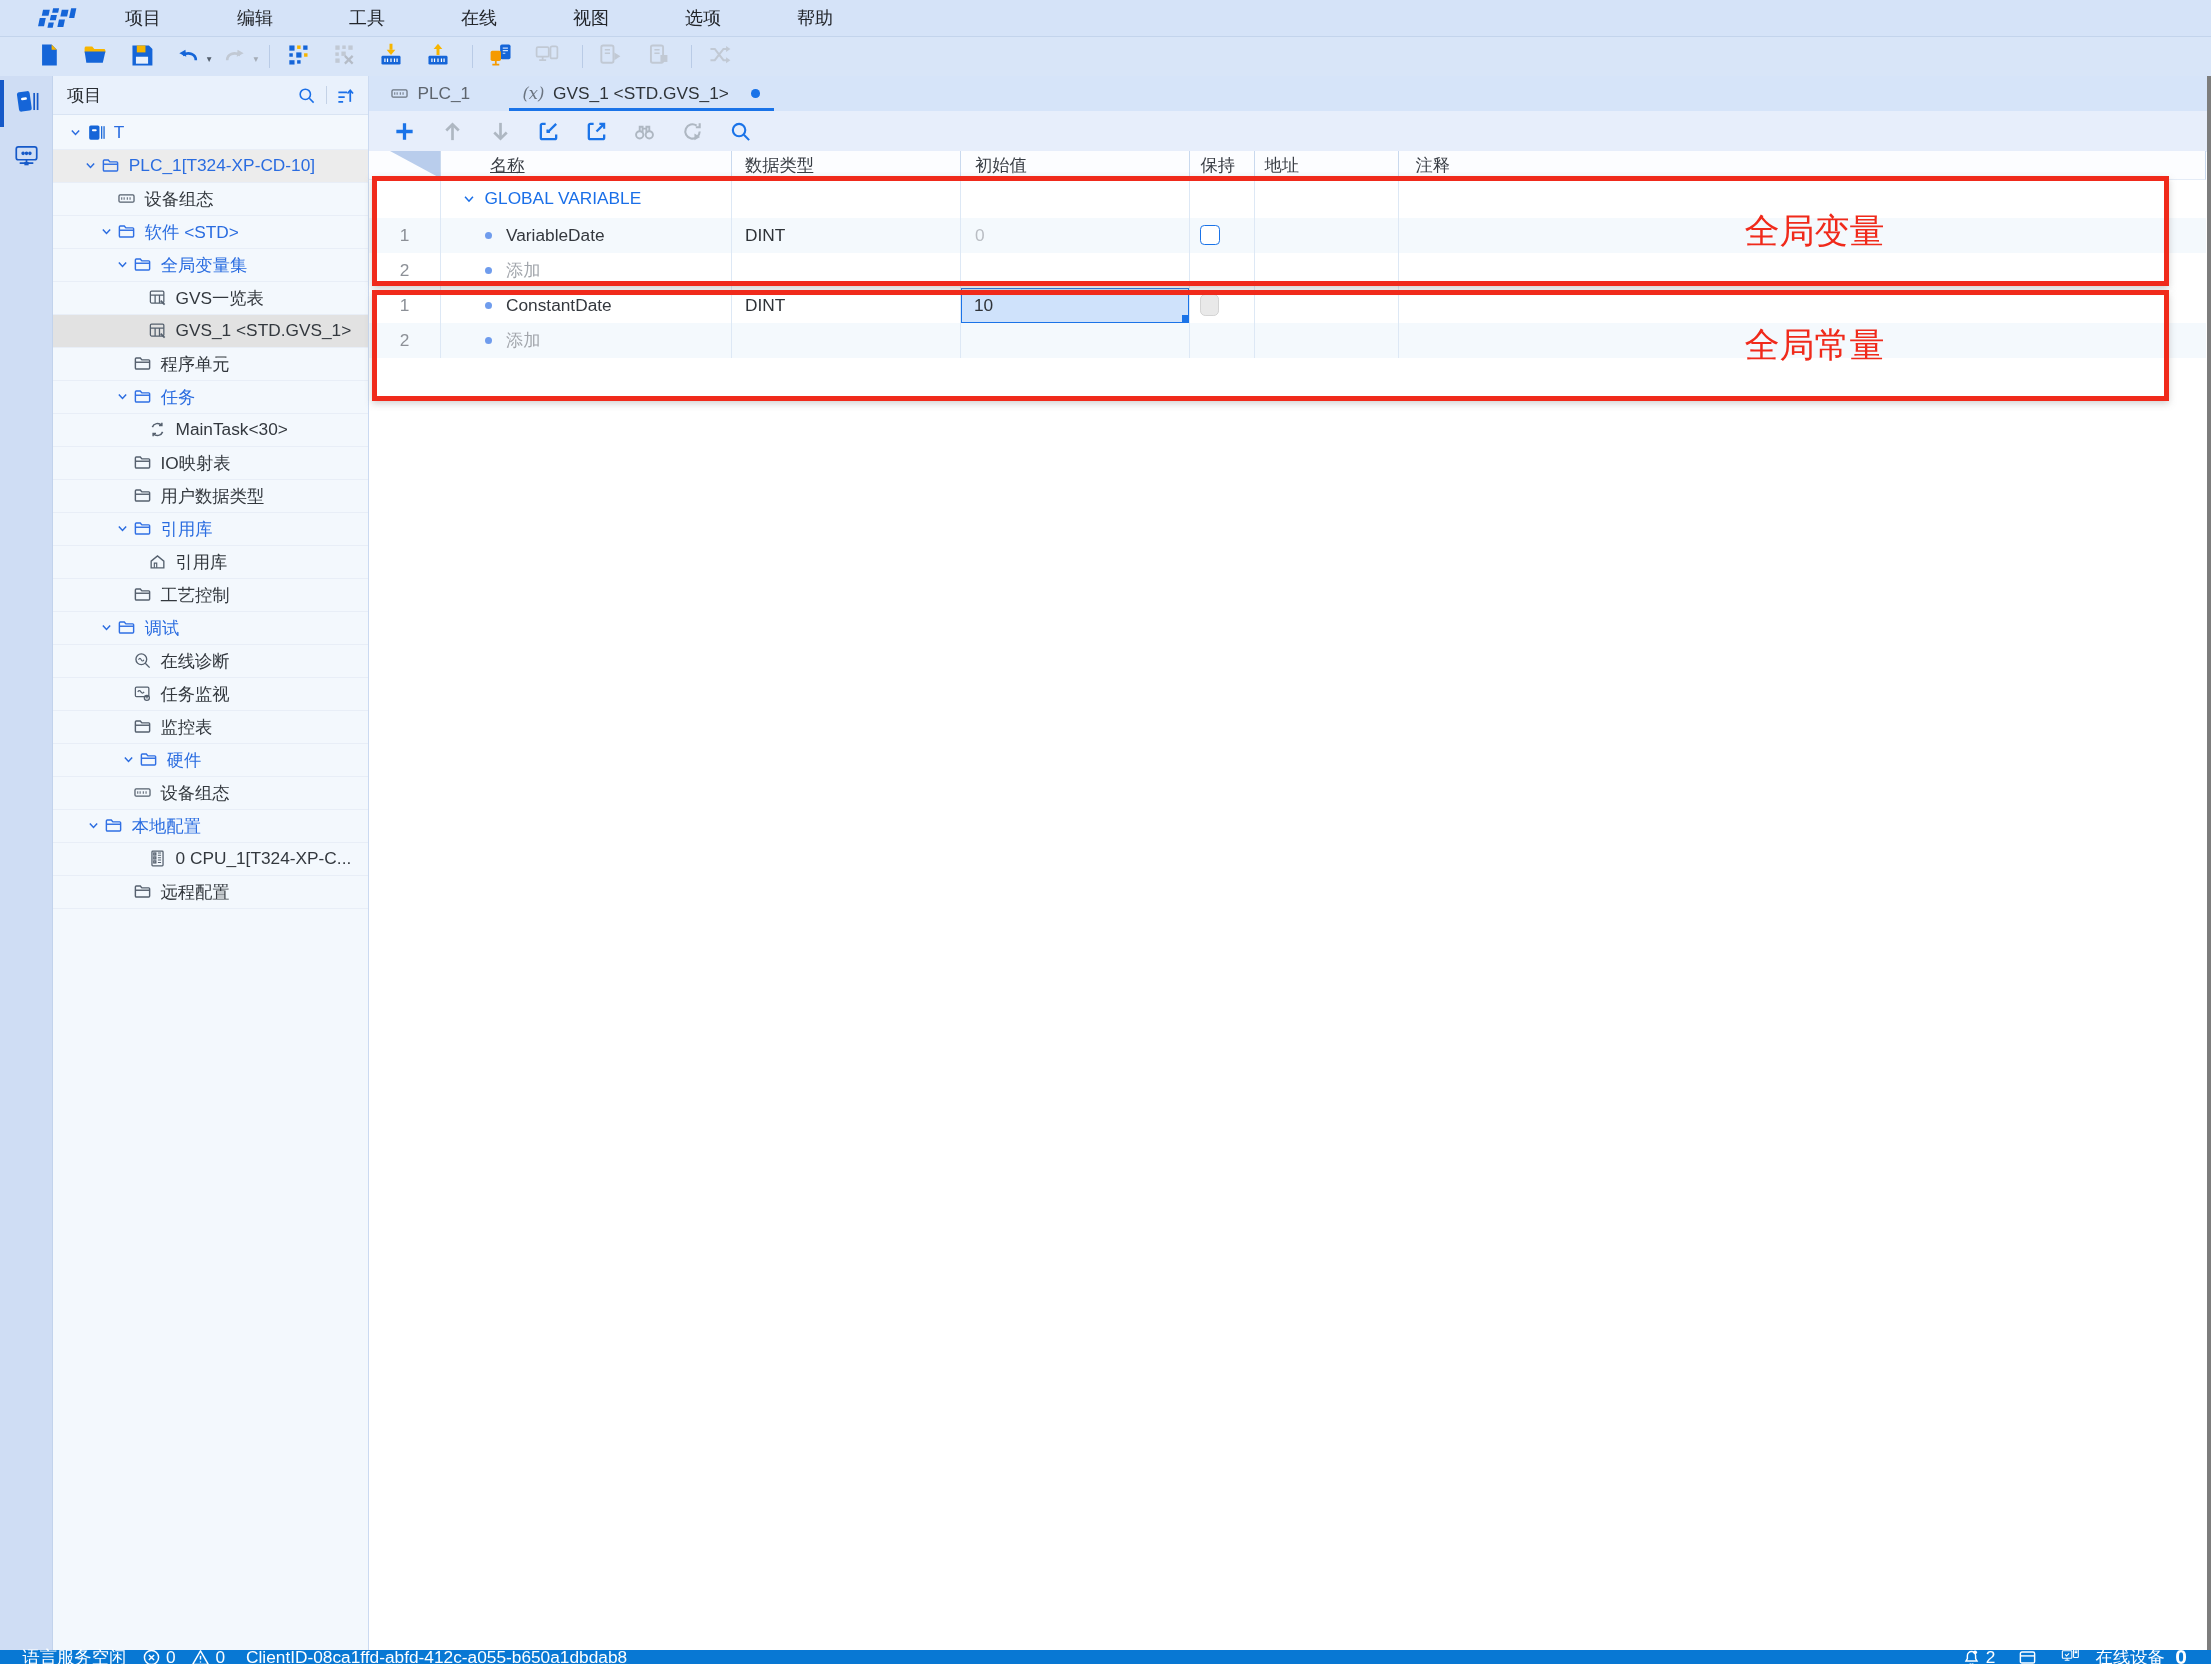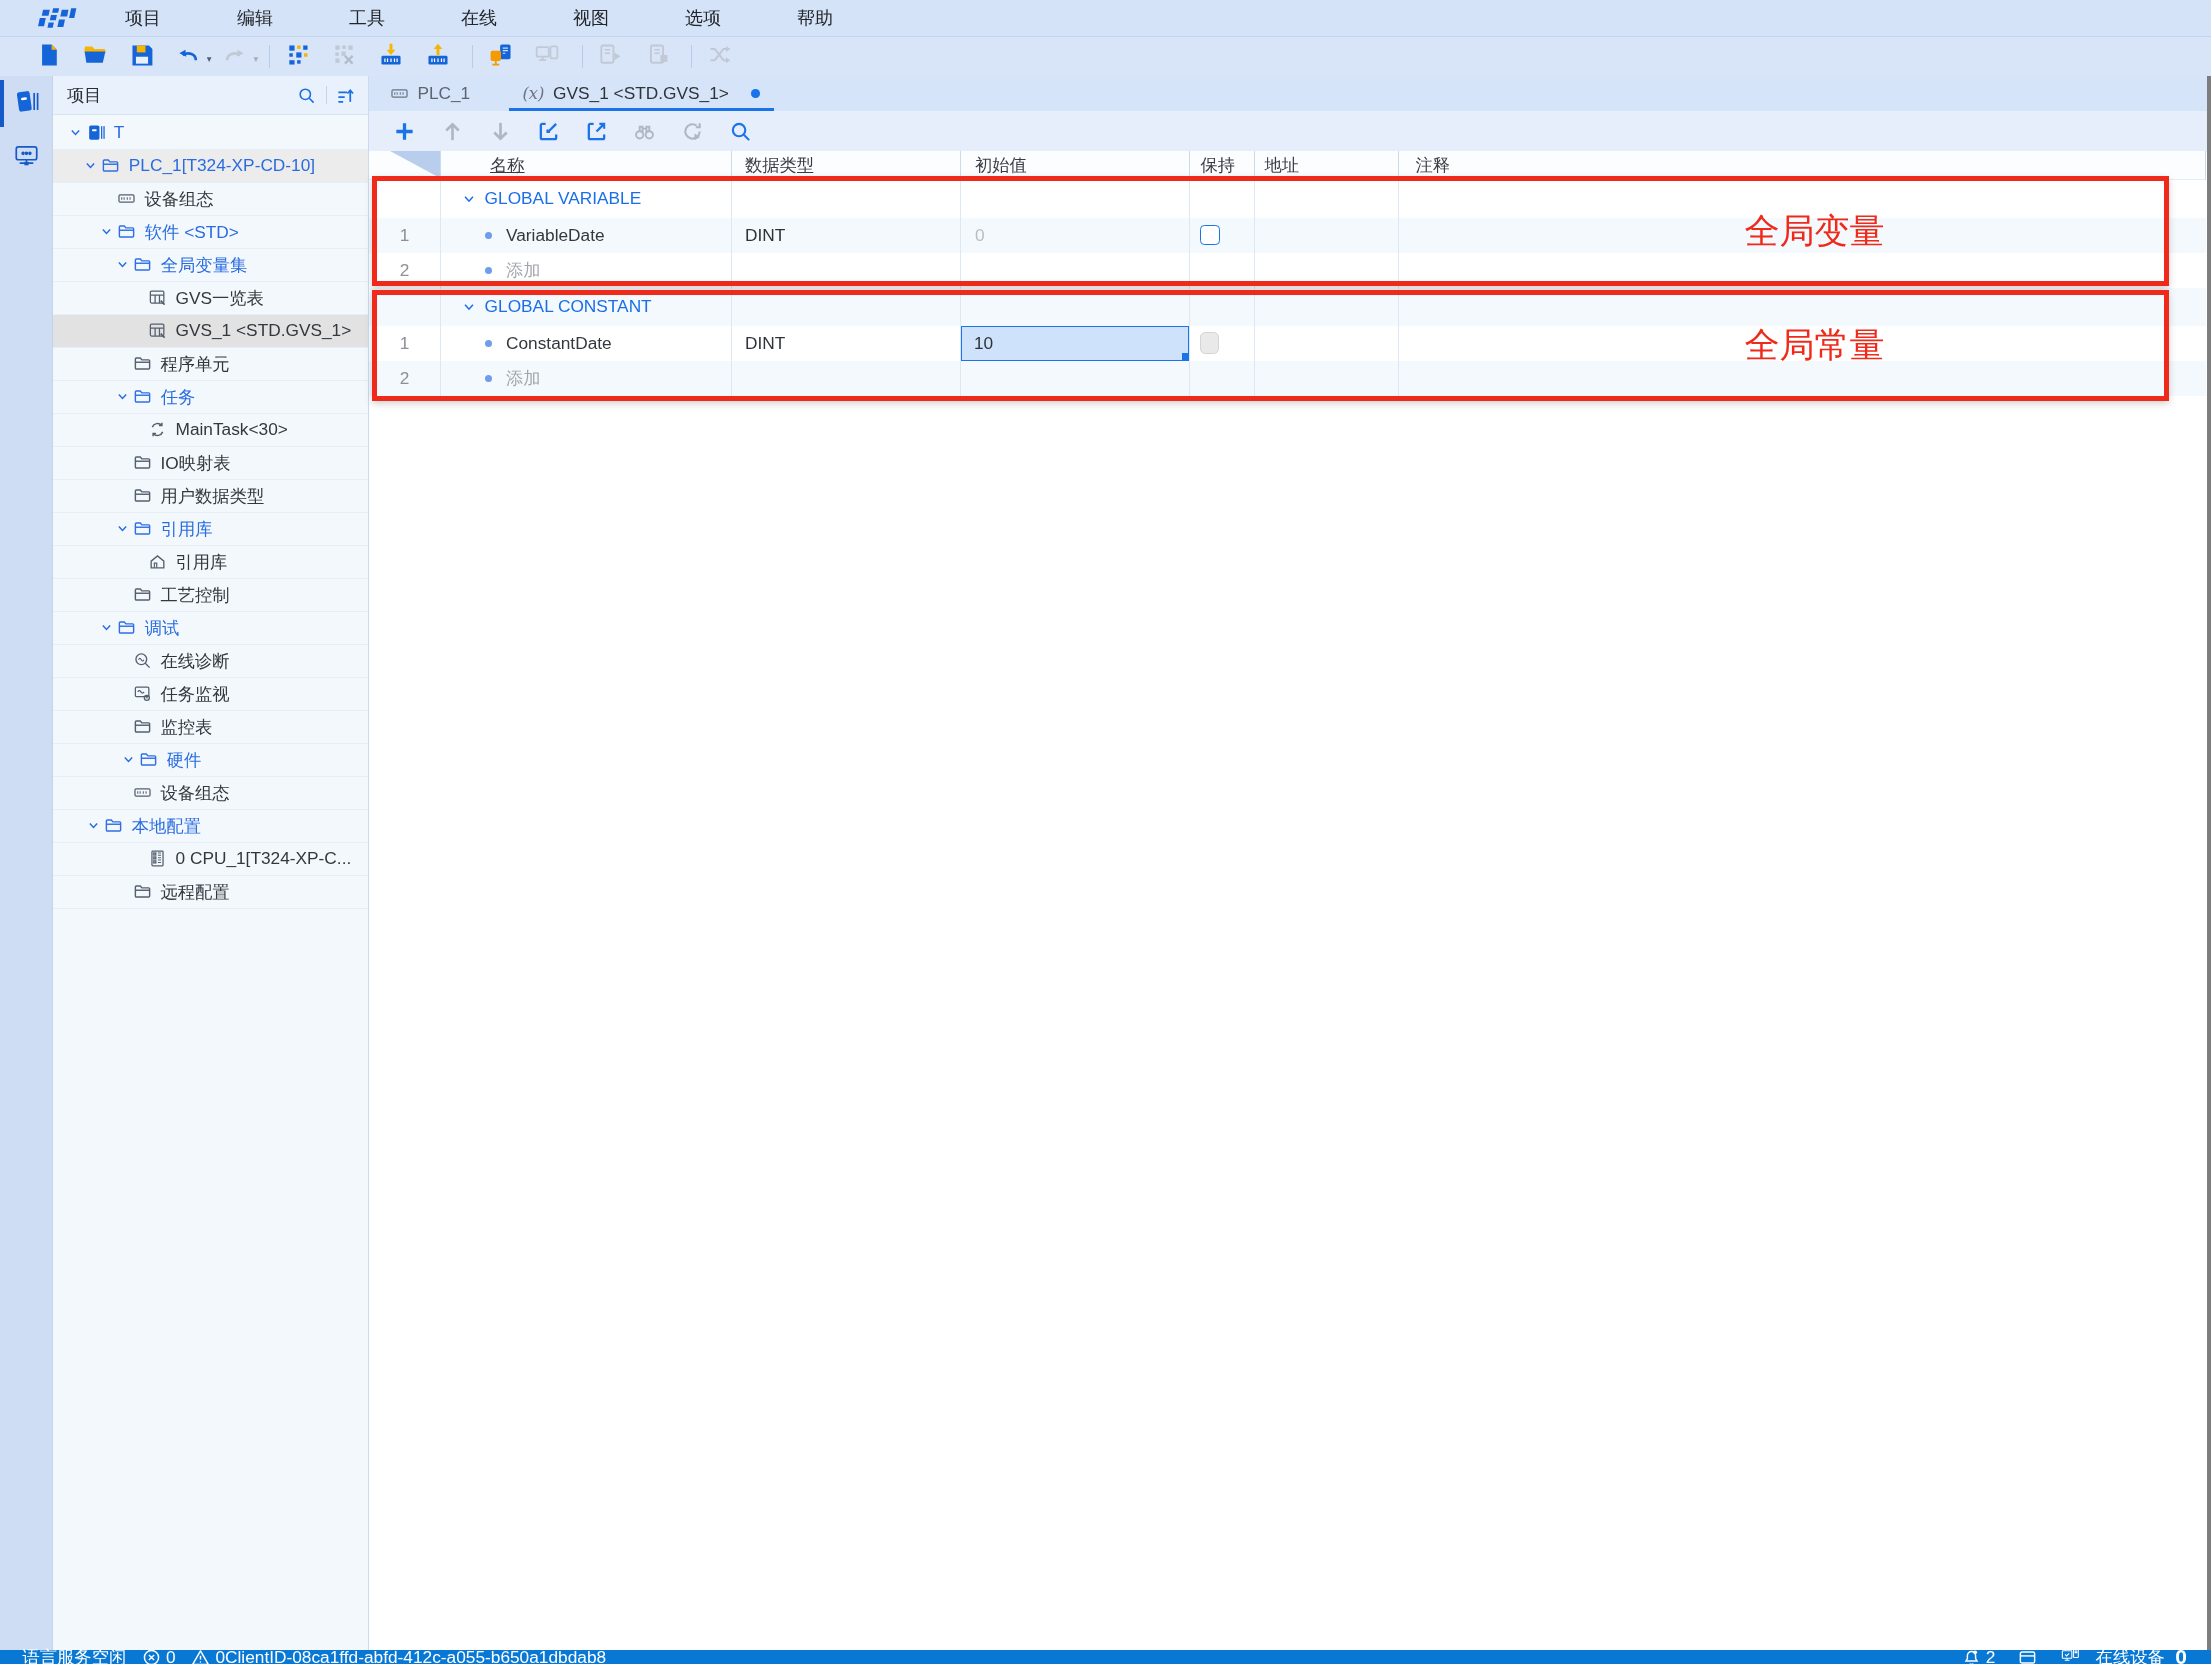--- a/index.html
+++ b/index.html
@@ -95,21 +95,21 @@
   .redbox .rlabel{margin-left:1368px;font-size:35px;color:#f02a1b;}
   #redbox1{top:100px;height:110px;}
   #redbox2{top:214px;height:111px;}
   #vscroll{position:absolute;right:0px;top:0;bottom:0;width:4.3px;background:#7d7d7d;}
   
   #statusbar{position:absolute;left:0;top:1650px;width:2211px;height:14px;background:#0878d4;color:#fff;
              display:flex;align-items:center;font-size:17.3px;}
   .sicon{display:flex;align-items:center;margin:0 5.2px;}
   .sicon svg{width:19px;height:19px;}
   #sb-service{margin-left:22.5px;}
-  #sb-client{}
+  #sb-client{margin-left:21px;}
   #sb-right{margin-left:auto;display:flex;align-items:center;margin-right:15.6px;}
   #sb-online-count{font-size:21px;font-weight:bold;margin:0 8.6px 0 10.4px;}
   .sb-underline{border-bottom:1.7px solid #fff;padding-bottom:1.7px;}
   .gap18{margin-left:15.6px;}
 </style>
 </head>
 <body>
 
 <div id="app">
 
@@ -706,36 +706,20 @@
             <div class="vcell c-addr"></div>
             <div class="vcell c-com"></div>
           </div>
           <div class="vrow addrow" style="background: rgb(255, 255, 255);">
             <div class="vcell c-num">
               <span>2</span>
             </div>
             <div class="vcell c-name">
               <span class="bullet"></span>
               <span class="add-text">添加</span>
-            </div>
-            <div class="vcell c-type"></div>
-            <div class="vcell c-init"></div>
-            <div class="vcell c-ret"></div>
-            <div class="vcell c-addr"></div>
-            <div class="vcell c-com"></div>
-          </div>
-          <div class="vrow section" style="background: rgb(244, 249, 253);">
-            <div class="vcell c-num"></div>
-            <div class="vcell c-name">
-              <span class="sec-chev">
-                <svg viewBox="0 0 16 16" fill="none" stroke="currentColor" stroke-width="1.8">
-                  <path d="M3.5 5.5L8 10.5l4.5-5"></path>
-                </svg>
-              </span>
-              <span class="sec-label">GLOBAL CONSTANT</span>
             </div>
             <div class="vcell c-type"></div>
             <div class="vcell c-init"></div>
             <div class="vcell c-ret"></div>
             <div class="vcell c-addr"></div>
             <div class="vcell c-com"></div>
           </div>
           <div class="vrow" style="background: rgb(255, 255, 255);">
             <div class="vcell c-num">
               <span>1</span>

